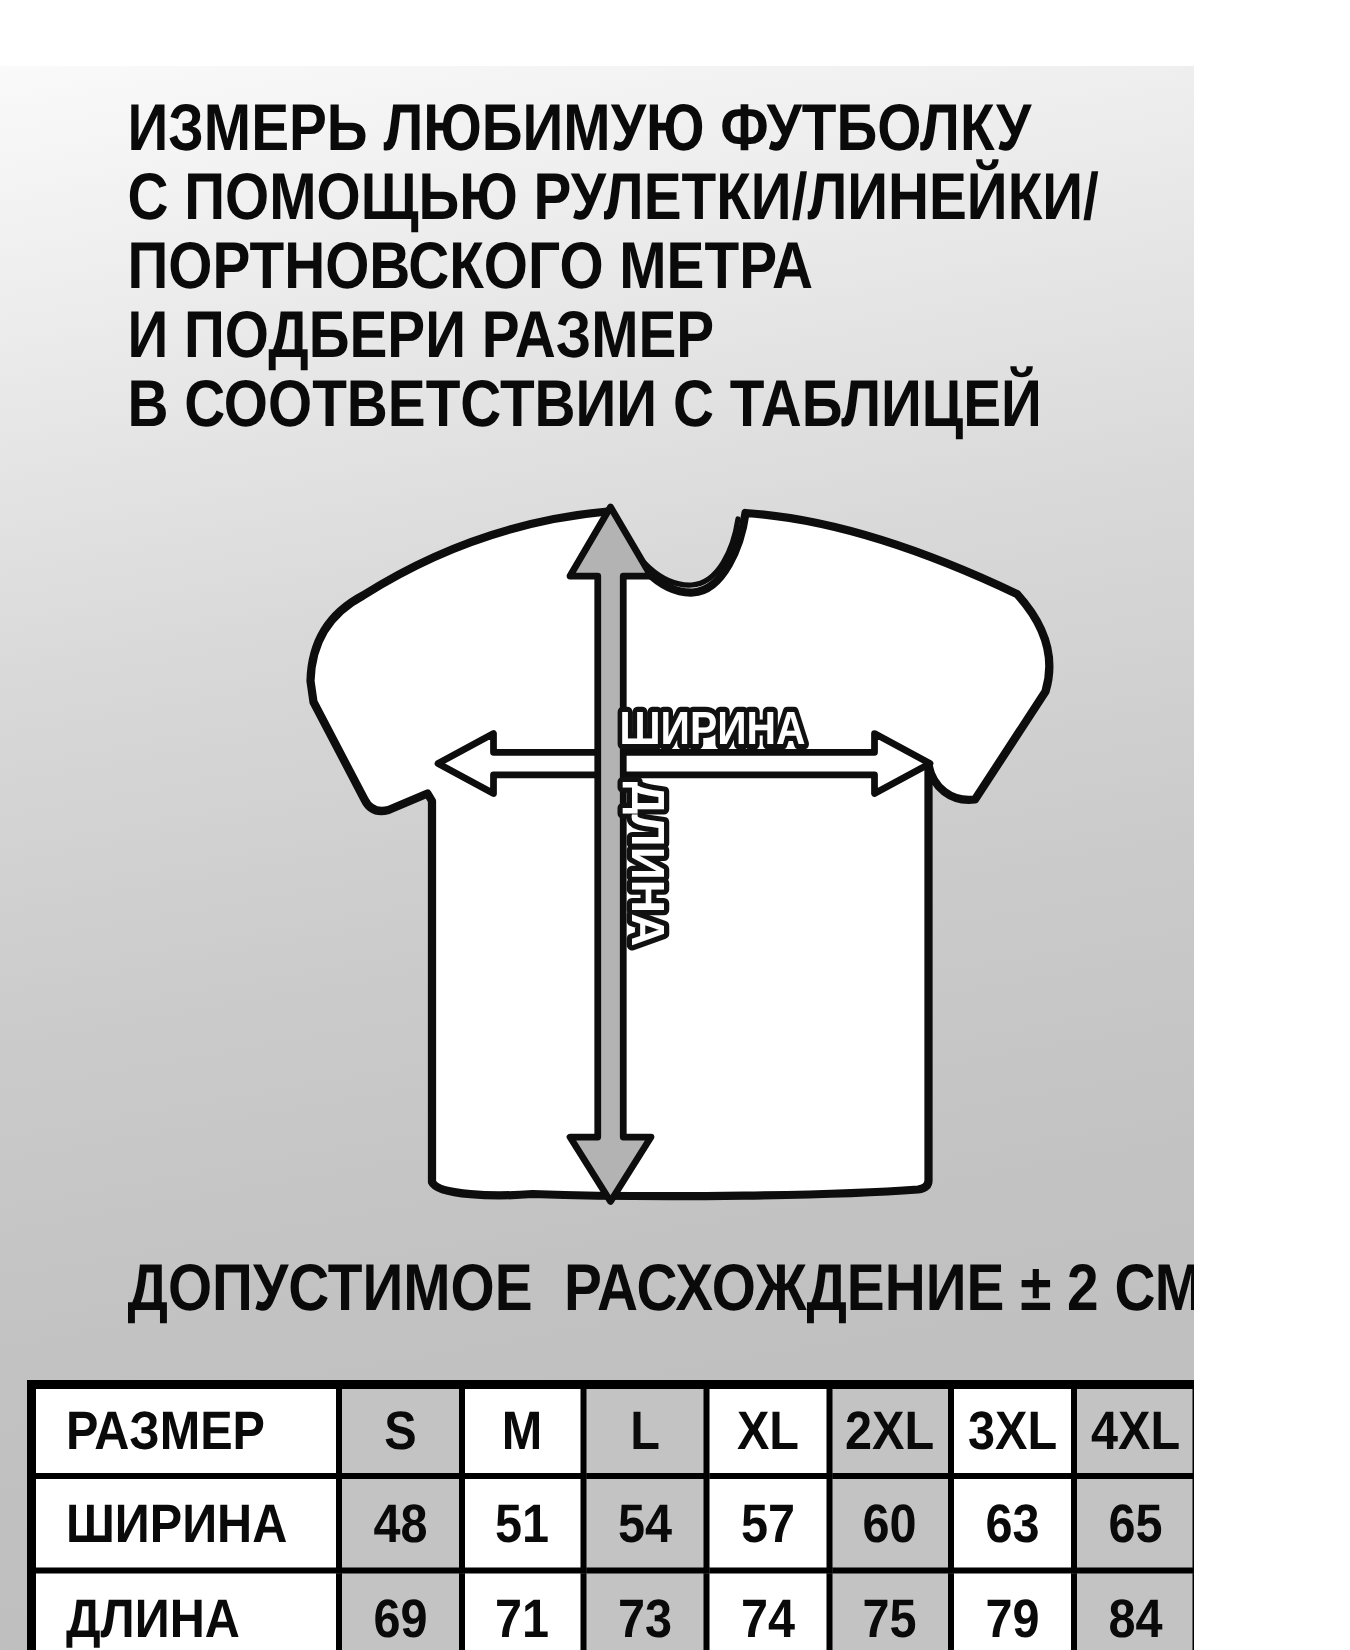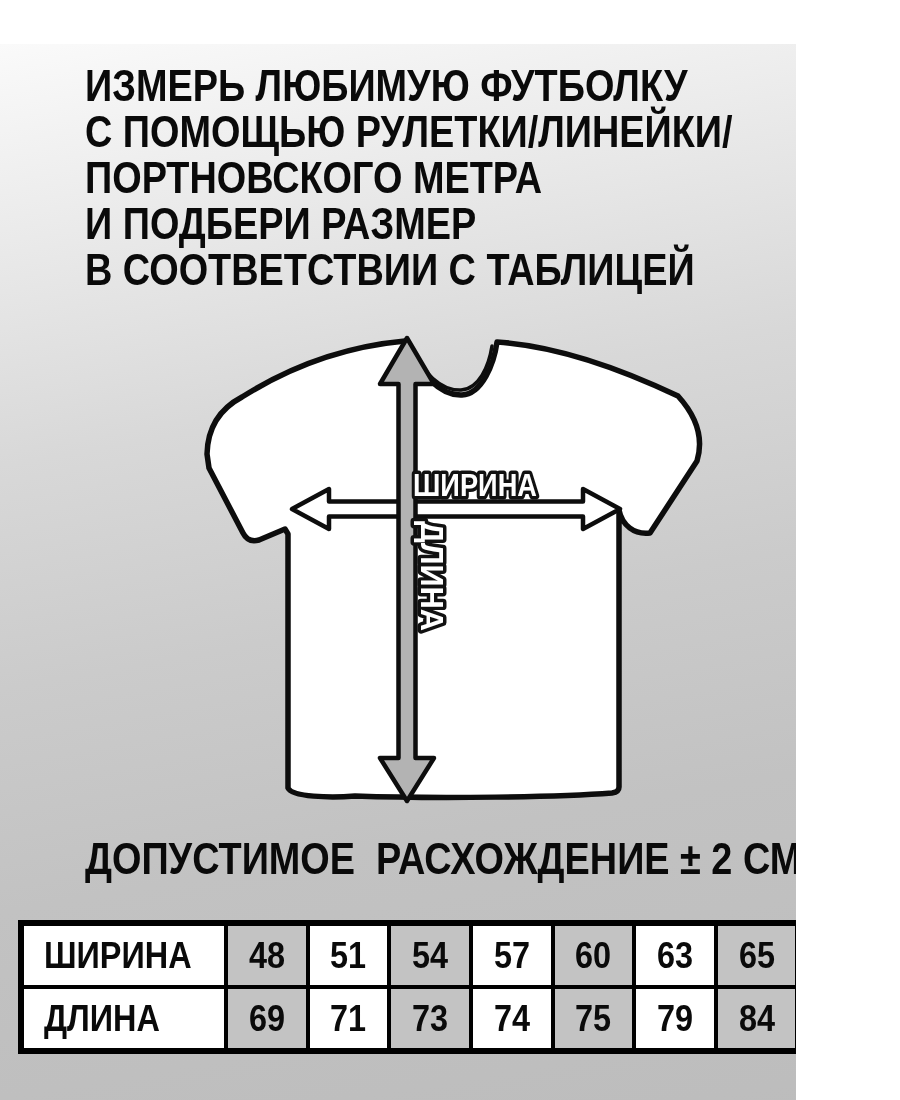--- a/index.html
+++ b/index.html
@@ -99,20 +99,31 @@
       <col>
         <col>
         <col>
         <col>
         <col>
         <col>
         <col>
         <col>
     </colgroup>
     <tbody>
+      <tr class="hdr">
+        <th class="lab"><span class="ct">РАЗМЕР</span></th>
+        <th class="sh"><span class="ct">S</span></th>
+        <th><span class="ct">M</span></th>
+        <th class="sh"><span class="ct">L</span></th>
+        <th><span class="ct">XL</span></th>
+        <th class="sh"><span class="ct">2XL</span></th>
+        <th><span class="ct">3XL</span></th>
+        <th class="sh"><span class="ct">4XL</span></th>
+        <th><span class="ct">5XL</span></th>
+      </tr>
       <tr class="data">
         <td class="lab"><span class="ct">ШИРИНА</span></td>
         <td class="sh"><span class="ct">48</span></td>
         <td><span class="ct">51</span></td>
         <td class="sh"><span class="ct">54</span></td>
         <td><span class="ct">57</span></td>
         <td class="sh"><span class="ct">60</span></td>
         <td><span class="ct">63</span></td>
         <td class="sh"><span class="ct">65</span></td>
         <td><span class="ct">67</span></td>

